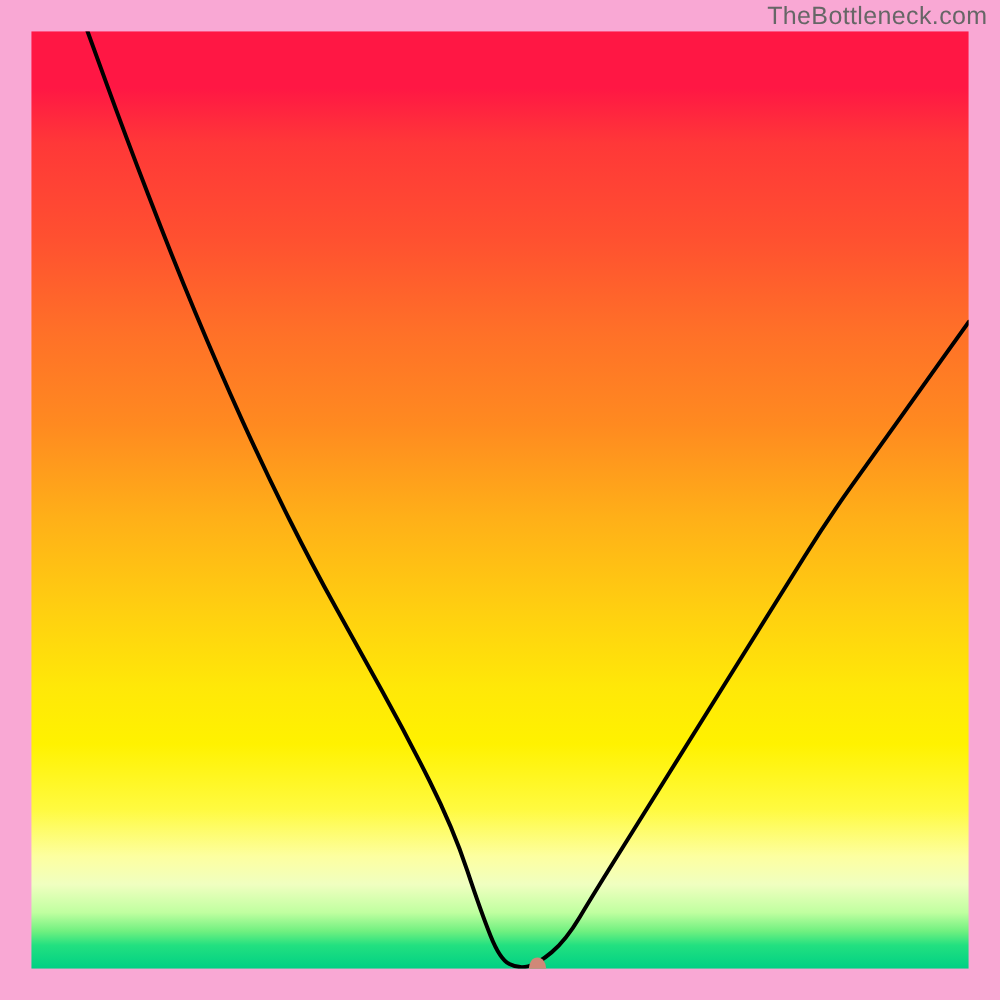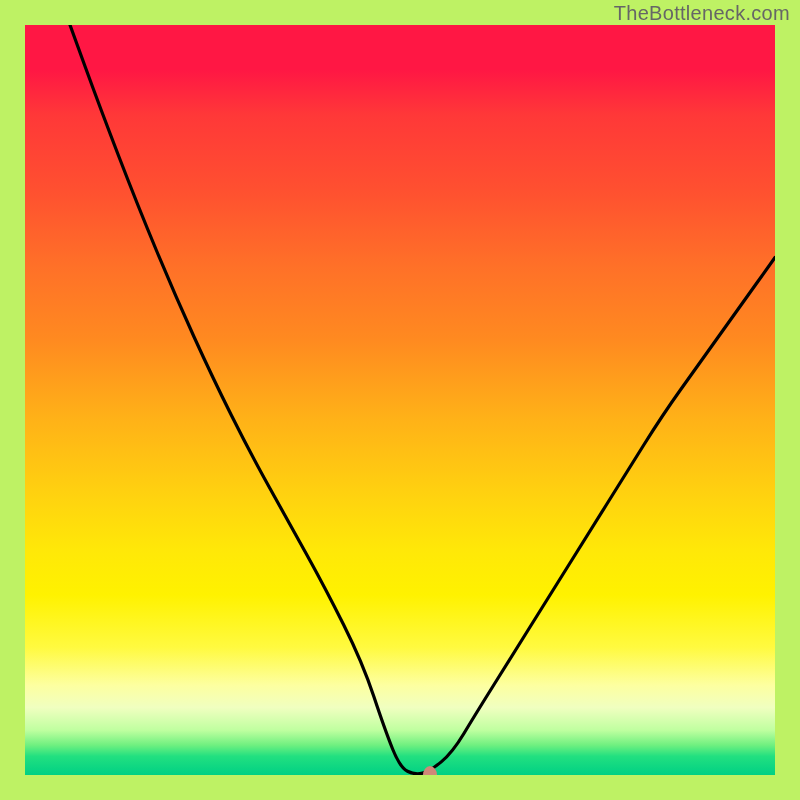--- a/index.html
+++ b/index.html
@@ -8,21 +8,21 @@
     width: 800px;
     height: 800px;
     background: #000;
     overflow: hidden;
     font-family: Arial, Helvetica, sans-serif;
   }
   .frame {
     position: relative;
     width: 800px;
     height: 800px;
-    background: #bef264;
+    background: #f9a8d4;
   }
   .watermark {
     position: absolute;
     top: 2px;
     right: 10px;
     color: #666;
     font-size: 20px;
     font-weight: 500;
     letter-spacing: 0.3px;
     z-index: 10;

